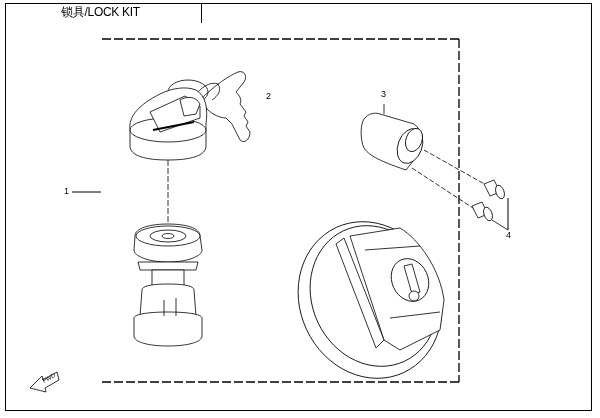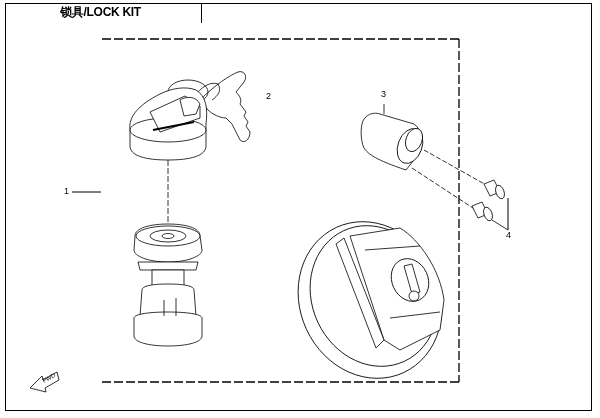--- a/index.html
+++ b/index.html
@@ -1,18 +1,18 @@
 <!DOCTYPE html>
 <html><head>
 <meta charset="utf-8">
 <style>
   html, body { margin:0; padding:0; background:#ffffff; }
   body { width:600px; height:418px; position:relative; overflow:hidden; font-family:"Liberation Sans", sans-serif; }
   .frame { position:absolute; left:5px; top:3px; width:587px; height:408px; border:1.5px solid #000; box-sizing:border-box; }
-  .title { position:absolute; left:0; top:4px; width:201px; text-align:center; font-size:12px; color:#000; letter-spacing:-0.3px;font-weight:bold; }
+  .title { position:absolute; left:0; top:4px; width:201px; text-align:center; font-size:12px; color:#000; letter-spacing:-0.3px; }
   .title-divider { position:absolute; left:201px; top:3px; width:1px; height:20px; background:#000; }
   .callout { position:absolute; font-size:9px; color:#000; font-family:"Liberation Sans", sans-serif; }
   svg.art { position:absolute; left:0; top:0; }
 </style>
 </head>
 <body>
 
 <div class="frame"></div>
 <div class="title">锁具/LOCK KIT</div>
 <div class="title-divider"></div>

